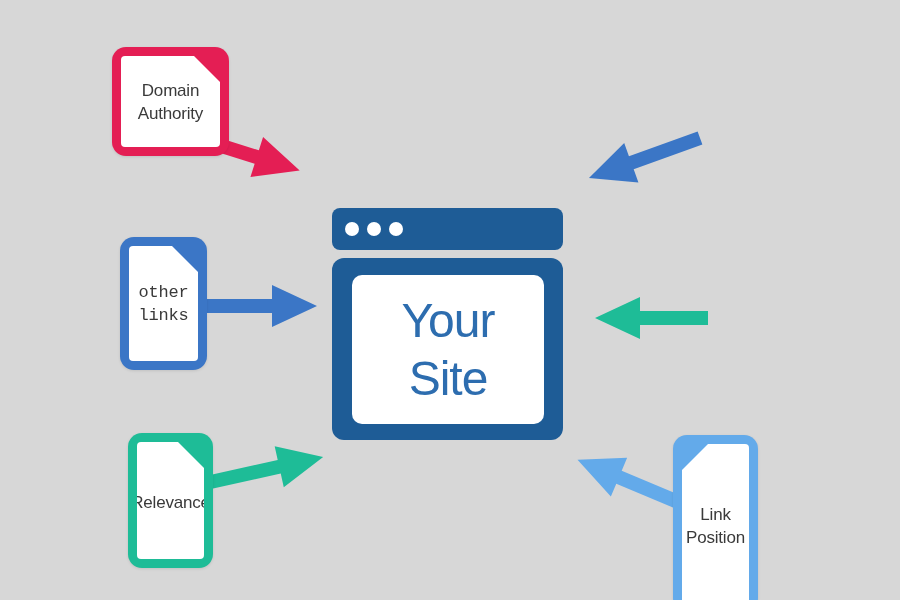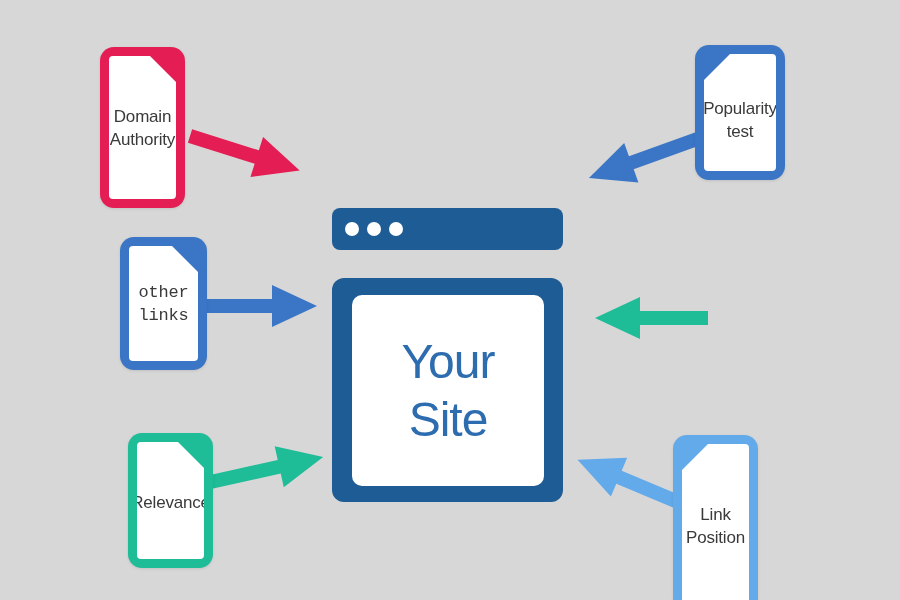--- a/index.html
+++ b/index.html
@@ -70,26 +70,25 @@
     gap: 8px;
   }
   .dot {
     width: 14px; height: 14px;
     border-radius: 50%;
     background: #ffffff;
   }
   .browser-body {
     position: absolute;
     left: 332px; top: 258px;
-    width: 231px; height: 224px;
+    width: 231px; height: 182px;
     border-radius: 12px;
     z-index: 2;
     box-sizing: border-box;
     padding: 17px 19px 16px 20px;
-    margin-top: 20px;
   }
   .browser-page {
     width: 100%; height: 100%;
     background: #ffffff;
     border-radius: 10px;
     display: flex;
     align-items: center;
     justify-content: center;
     text-align: center;
   }
@@ -122,46 +121,40 @@
   </svg>
 
   <svg class="arrow" style="left:708px; top:287px; transform:rotate(180deg);" width="113" height="62" viewBox="0 0 113 62">
     <polygon points="0,24 68,24 68,10 113,31 68,52 68,38 0,38" fill="#1ebc97"></polygon>
   </svg>
 
   <svg class="arrow" style="left:678px; top:471px; transform:rotate(202.8deg);" width="109" height="62" viewBox="0 0 109 62">
     <polygon points="0,24 64,24 64,10 109,31 64,52 64,38 0,38" fill="#63aaea"></polygon>
   </svg>
 
-  <div class="doc fold-right pt2" style="left: 100px; top: 47px; width: 85px; height: 161px; background-color: rgb(228, 30, 84);">
+  <div class="doc fold-right pt2" style="left: 112px; top: 47px; width: 85px; height: 109px; background-color: rgb(228, 30, 84); padding-left: 32px;">
     <div class="paper">
       <span class="doc-label">Domain
 Authority</span>
     </div>
   </div>
 
   <div class="doc fold-right pt2" style="left: 120px; top: 237px; width: 87px; height: 133px; background-color: rgb(59, 118, 198); font-family: Liberation Mono, monospace;">
     <div class="paper">
       <span class="doc-label">other
 links</span>
     </div>
   </div>
 
   <div class="doc fold-right pt6" style="left: 128px; top: 433px; width: 85px; height: 135px; background-color: rgb(30, 188, 151);">
     <div class="paper">
       <span class="doc-label">Relevance</span>
     </div>
   </div>
 
-  <div class="doc fold-left pt16" style="left: 695px; top: 45px; width: 90px; height: 135px; background-color: rgb(59, 118, 198);">
-    <div class="paper">
-      <span class="doc-label">Popularity
-test</span>
-    </div>
-  </div>
 
 
   <div class="doc fold-left pt6" style="left: 673px; top: 435px; width: 85px; height: 177px; background-color: rgb(99, 170, 234);">
     <div class="paper">
       <span class="doc-label">Link
 Position</span>
     </div>
   </div>
 
   <div class="browser-header" style="background-color: rgb(30, 92, 150);">

